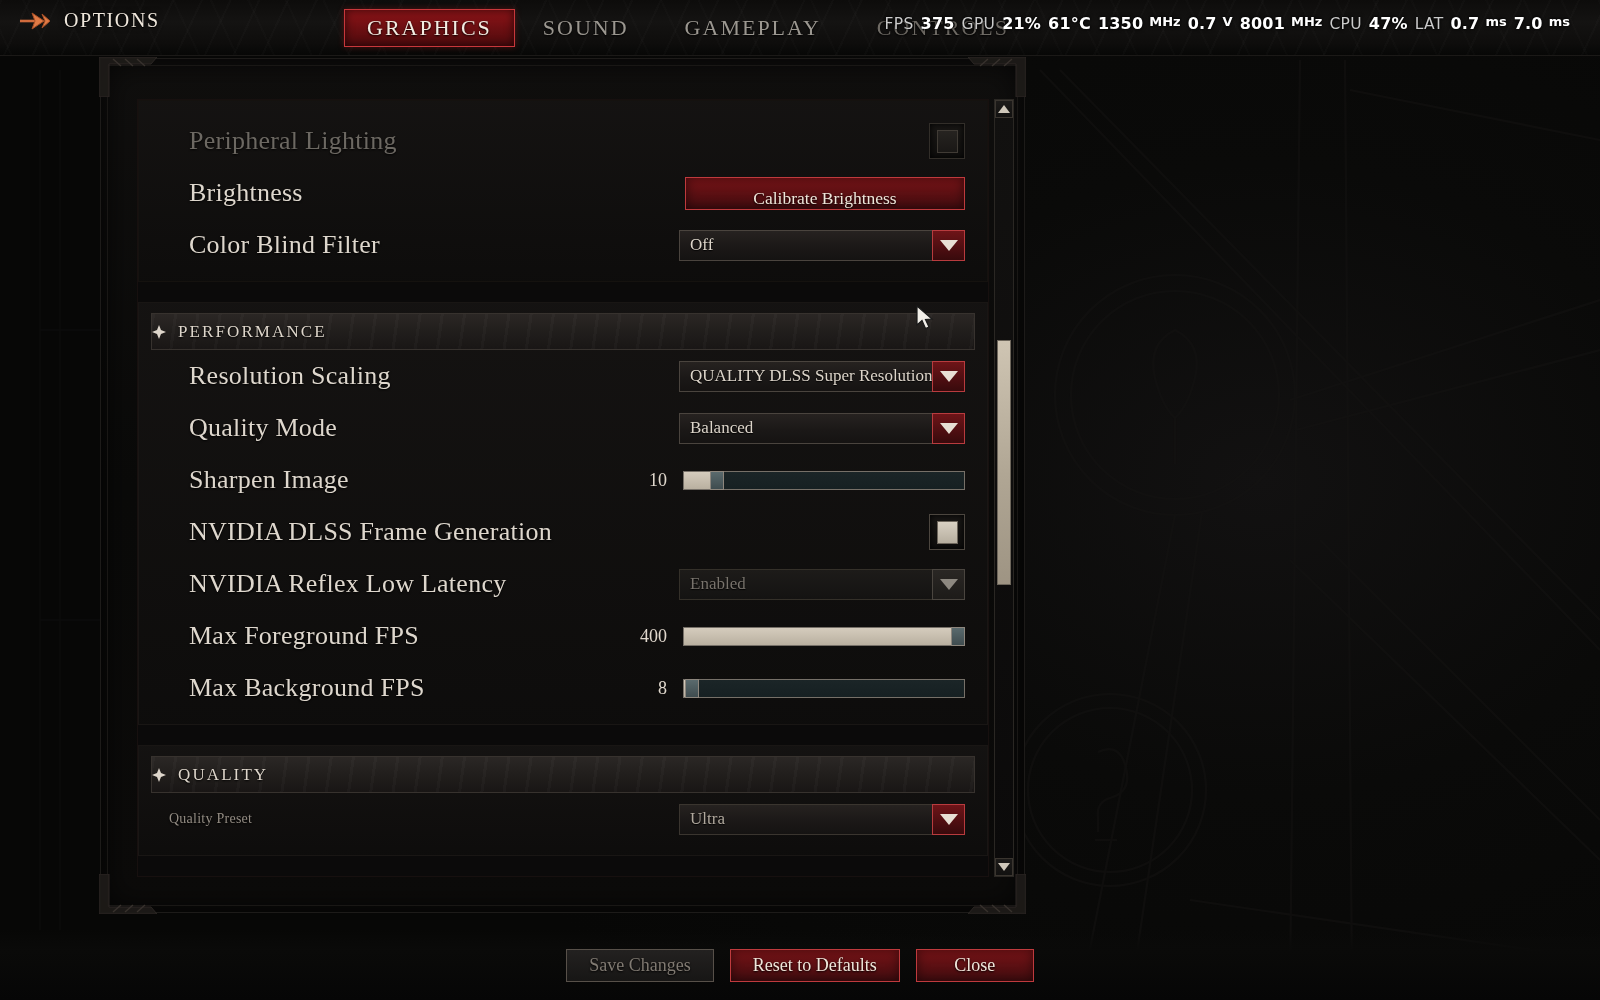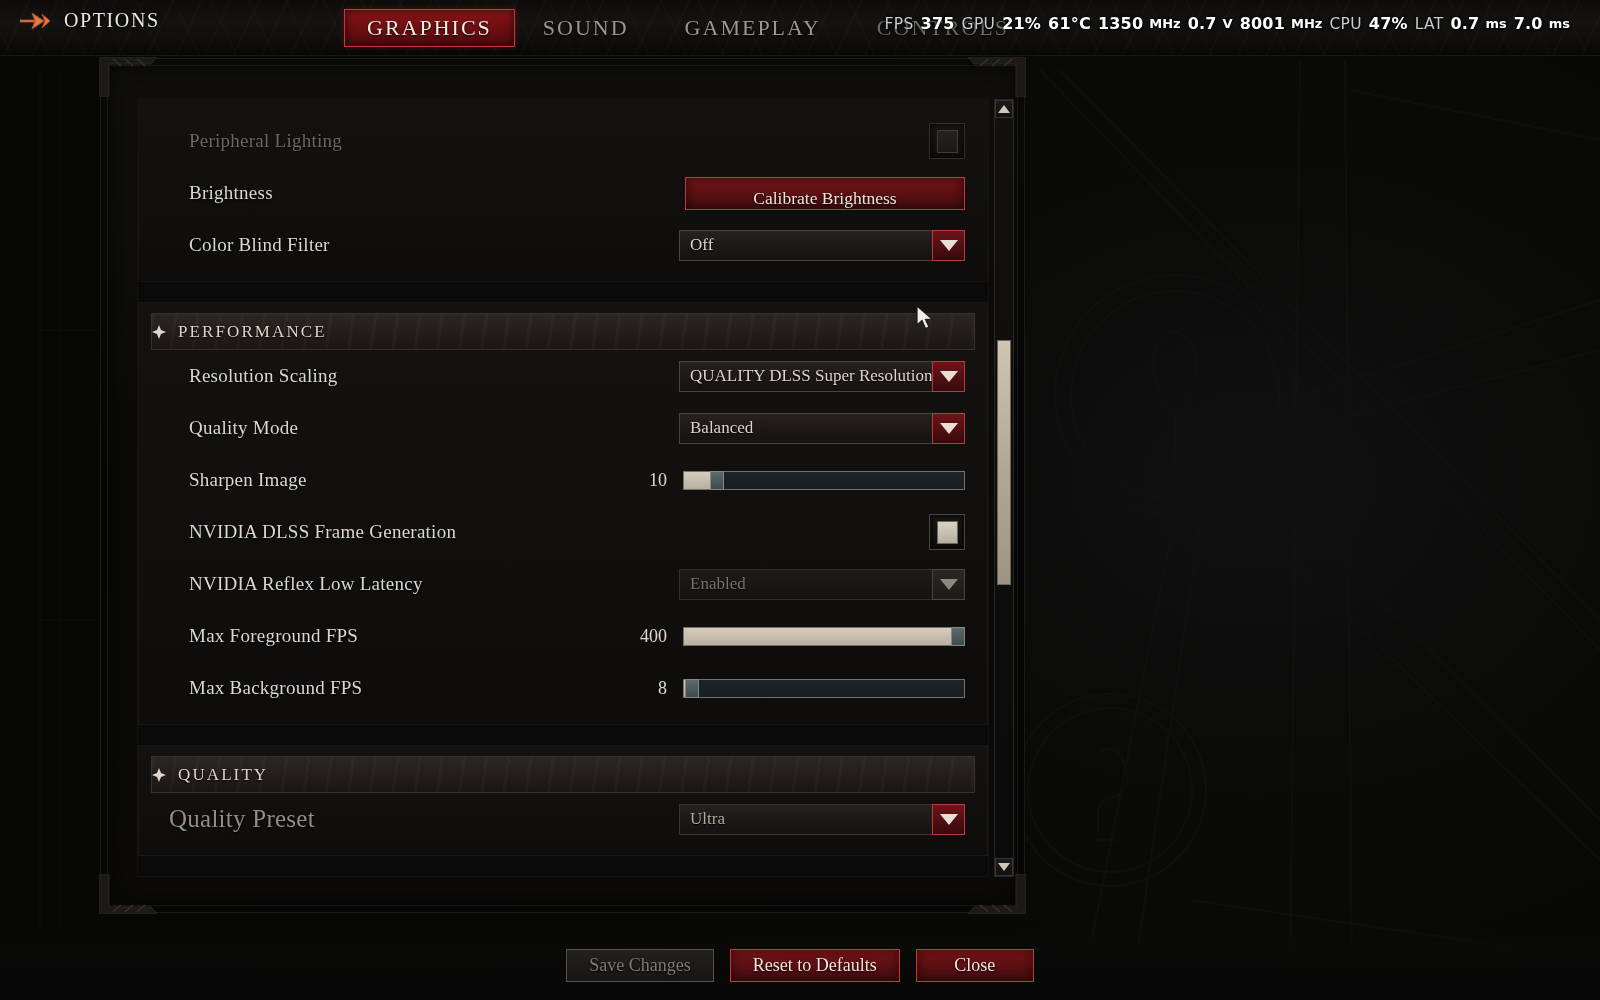--- a/index.html
+++ b/index.html
@@ -74,21 +74,21 @@
     position:absolute; top:14px; right: 30px;
     display:flex; align-items:baseline; gap:7px;
     font-family:"DejaVu Sans", sans-serif;
     font-size:16px; color:#cfcfcf; z-index:6;
     white-space: nowrap;
     text-shadow: 0 0 4px #000, 0 0 2px #000;
   }
   #fps-overlay .lbl { color:#cbcbcb; font-weight:400; font-size:15.5px; letter-spacing:.3px;}
   #fps-overlay .val { color:#ffffff; font-weight:700; font-size:16px; letter-spacing:.2px;}
   #fps-overlay .unit { color:#ffffff; font-weight:700; font-size:13px; }
-  #fps-overlay .grp { display:flex; align-items:center; gap:6px; }
+  #fps-overlay .grp { display:flex; align-items:flex-start; gap:6px; }
 
   
   #frame {
     position:absolute; left:100px; top:58px; width:925px; height:855px;
     background: linear-gradient(180deg,#100f0e 0%,#0a0a09 50%,#0c0b0a 100%);
     border: 1px solid #1d1b19;
     box-shadow: 0 0 34px rgba(0,0,0,.9) inset;
   }
   #frame::before{
     content:""; position:absolute; inset:6px;
@@ -136,21 +136,21 @@
     font-size:17px; letter-spacing:2.1px; color:#ded6cb; z-index:2;
     font-family:"Liberation Serif", serif;
     text-shadow:0 1px 2px #000;
   }
 
   .row {
     display:flex; align-items:center; height:52px;
     padding: 0 22px 0 50px; position:relative;
   }
   .row .label {
-    font-size: 19px; color:#ded7cd; letter-spacing:.25px;
+    font-size: 26px; color:#ded7cd; letter-spacing:.25px;
     font-family:"Liberation Serif", serif;
     text-shadow: 0 1px 2px rgba(0,0,0,.9);
     flex: 0 0 auto;
   }
   .row.dim .label { color:#6c6862; }
   .row .ctl { margin-left:auto; display:flex; align-items:center; gap:16px; }
 
   
   .dd {
     width: 286px; height: 31px;
@@ -504,21 +504,21 @@
 
       <div class="group">
         <div class="grp-header">
           <svg class="diamond" viewBox="0 0 14 14">
             <path d="M7 0 L9 5 L14 7 L9 9 L7 14 L5 9 L0 7 L5 5 Z" fill="#ded6cb"></path>
           </svg>
           <div class="gtitle">QUALITY</div>
         </div>
 
         <div class="row dim" style="padding-left:30px;">
-          <div class="label" style="color:#938c83;font-size:25px;">Quality Preset</div>
+          <div class="label" style="color:#938c83;font-size:14px;">Quality Preset</div>
           <div class="ctl">
             <div class="dd" style="border-color:#3a352f;">
               <div class="ddtext" style="color:#b0a89d">Ultra</div>
               <div class="ddbtn">
                   <div class="caret"></div>
                 </div>
             </div>
           </div>
         </div>
       </div>

